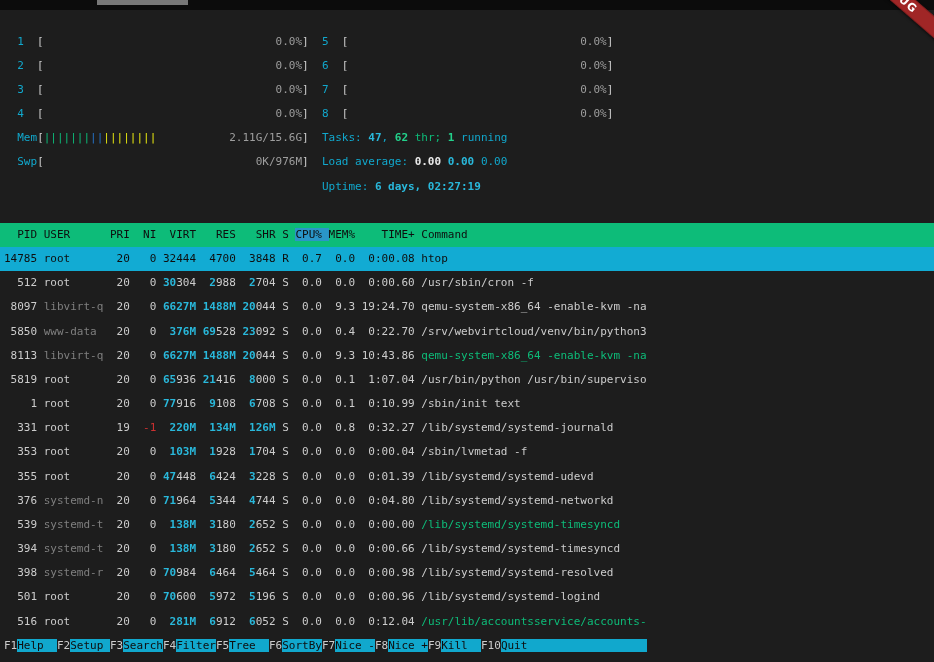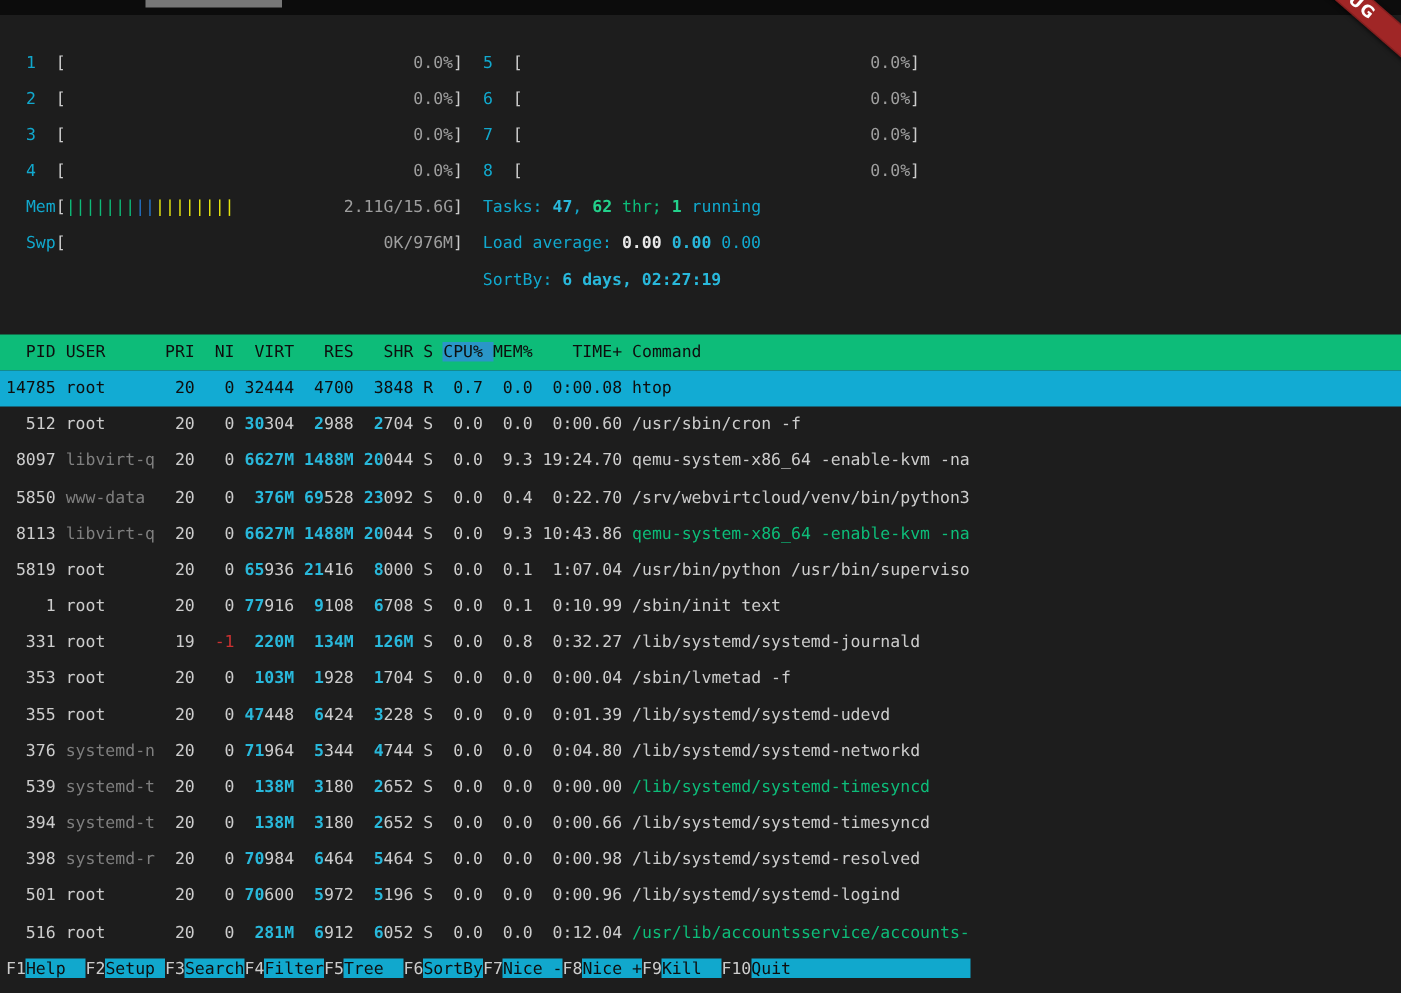--- a/index.html
+++ b/index.html
@@ -34,21 +34,21 @@
   <div id="topstrip" style="background: rgb(12, 12, 12);">
     <div id="topstrip-accent" style="left: 97px; width: 91px; background: rgb(120, 120, 120);"></div>
   </div>
   <div id="lines">
       <div class="tline" style="top: 29.66px;"><span>  </span><span style="color: rgb(17, 168, 205);">1</span><span style="color: rgb(204, 204, 204);">  [</span><span>                                   </span><span style="color: rgb(158, 158, 158);">0.0%</span><span style="color: rgb(204, 204, 204);">]</span><span>  </span><span style="color: rgb(17, 168, 205);">5</span><span style="color: rgb(204, 204, 204);">  [</span><span>                                   </span><span style="color: rgb(158, 158, 158);">0.0%</span><span style="color: rgb(204, 204, 204);">]</span></div>
       <div class="tline" style="top: 53.82px;"><span>  </span><span style="color: rgb(17, 168, 205);">2</span><span style="color: rgb(204, 204, 204);">  [</span><span>                                   </span><span style="color: rgb(158, 158, 158);">0.0%</span><span style="color: rgb(204, 204, 204);">]</span><span>  </span><span style="color: rgb(17, 168, 205);">6</span><span style="color: rgb(204, 204, 204);">  [</span><span>                                   </span><span style="color: rgb(158, 158, 158);">0.0%</span><span style="color: rgb(204, 204, 204);">]</span></div>
       <div class="tline" style="top: 77.98px;"><span>  </span><span style="color: rgb(17, 168, 205);">3</span><span style="color: rgb(204, 204, 204);">  [</span><span>                                   </span><span style="color: rgb(158, 158, 158);">0.0%</span><span style="color: rgb(204, 204, 204);">]</span><span>  </span><span style="color: rgb(17, 168, 205);">7</span><span style="color: rgb(204, 204, 204);">  [</span><span>                                   </span><span style="color: rgb(158, 158, 158);">0.0%</span><span style="color: rgb(204, 204, 204);">]</span></div>
       <div class="tline" style="top: 102.14px;"><span>  </span><span style="color: rgb(17, 168, 205);">4</span><span style="color: rgb(204, 204, 204);">  [</span><span>                                   </span><span style="color: rgb(158, 158, 158);">0.0%</span><span style="color: rgb(204, 204, 204);">]</span><span>  </span><span style="color: rgb(17, 168, 205);">8</span><span style="color: rgb(204, 204, 204);">  [</span><span>                                   </span><span style="color: rgb(158, 158, 158);">0.0%</span><span style="color: rgb(204, 204, 204);">]</span></div>
       <div class="tline" style="top: 126.3px;"><span>  </span><span style="color: rgb(17, 168, 205);">Mem</span><span style="color: rgb(204, 204, 204);">[</span><span style="color: rgb(13, 188, 121);">|||||||</span><span style="color: rgb(36, 114, 200);">||</span><span style="color: rgb(229, 229, 16);">||||||||</span><span>           </span><span style="color: rgb(158, 158, 158);">2.11G/15.6G</span><span style="color: rgb(204, 204, 204);">]</span><span>  </span><span style="color: rgb(17, 168, 205);">Tasks: </span><span class="b" style="color: rgb(41, 184, 219);">47</span><span style="color: rgb(17, 168, 205);">, </span><span class="b" style="color: rgb(35, 209, 139);">62</span><span> </span><span style="color: rgb(13, 188, 121);">thr;</span><span> </span><span class="b" style="color: rgb(35, 209, 139);">1</span><span> </span><span style="color: rgb(17, 168, 205);">running</span></div>
       <div class="tline" style="top: 150.46px;"><span>  </span><span style="color: rgb(17, 168, 205);">Swp</span><span style="color: rgb(204, 204, 204);">[</span><span>                                </span><span style="color: rgb(158, 158, 158);">0K/976M</span><span style="color: rgb(204, 204, 204);">]</span><span>  </span><span style="color: rgb(17, 168, 205);">Load average: </span><span class="b" style="color: rgb(233, 233, 233);">0.00</span><span> </span><span class="b" style="color: rgb(41, 184, 219);">0.00</span><span> </span><span style="color: rgb(17, 168, 205);">0.00</span></div>
-      <div class="tline" style="top: 174.62px;"><span>                                                </span><span style="color: rgb(17, 168, 205);">SortBy: </span><span class="b" style="color: rgb(41, 184, 219);">6 days, 02:27:19</span></div>
+      <div class="tline" style="top: 174.62px;"><span>                                                </span><span style="color: rgb(17, 168, 205);">Uptime: </span><span class="b" style="color: rgb(41, 184, 219);">6 days, 02:27:19</span></div>
       <div class="tline" style="top: 222.94px; background: rgb(13, 188, 121); color: rgb(14, 14, 14);"><span style="color: rgb(14, 14, 14);">  PID </span><span style="color: rgb(14, 14, 14);">USER      </span><span style="color: rgb(14, 14, 14);">PRI </span><span style="color: rgb(14, 14, 14);"> NI </span><span style="color: rgb(14, 14, 14);"> VIRT </span><span style="color: rgb(14, 14, 14);">  RES </span><span style="color: rgb(14, 14, 14);">  SHR </span><span style="color: rgb(14, 14, 14);">S </span><span style="color: rgb(14, 14, 14); background: rgb(42, 150, 200);">CPU% </span><span style="color: rgb(14, 14, 14);">MEM% </span><span style="color: rgb(14, 14, 14);">   TIME+ </span><span style="color: rgb(14, 14, 14);">Command</span></div>
       <div class="tline" style="top: 247.1px; background: rgb(18, 171, 211);"><span style="color: rgb(14, 14, 14);">14785</span><span> </span><span style="color: rgb(14, 14, 14);">root     </span><span> </span><span style="color: rgb(14, 14, 14);"> 20</span><span> </span><span style="color: rgb(14, 14, 14);">  0</span><span> </span><span></span><span style="color: rgb(14, 14, 14);">32444</span><span> </span><span> </span><span style="color: rgb(14, 14, 14);">4700</span><span> </span><span> </span><span style="color: rgb(14, 14, 14);">3848</span><span> </span><span style="color: rgb(14, 14, 14);">R</span><span> </span><span style="color: rgb(14, 14, 14);"> 0.7</span><span> </span><span style="color: rgb(14, 14, 14);"> 0.0</span><span> </span><span style="color: rgb(14, 14, 14);"> 0:00.08</span><span> </span><span style="color: rgb(14, 14, 14);">htop</span></div>
       <div class="tline" style="top: 271.26px;"><span style="color: rgb(204, 204, 204);">  512</span><span> </span><span style="color: rgb(204, 204, 204);">root     </span><span> </span><span style="color: rgb(204, 204, 204);"> 20</span><span> </span><span style="color: rgb(204, 204, 204);">  0</span><span> </span><span></span><span class="b" style="color: rgb(41, 184, 219);">30</span><span style="color: rgb(204, 204, 204);">304</span><span> </span><span> </span><span class="b" style="color: rgb(41, 184, 219);">2</span><span style="color: rgb(204, 204, 204);">988</span><span> </span><span> </span><span class="b" style="color: rgb(41, 184, 219);">2</span><span style="color: rgb(204, 204, 204);">704</span><span> </span><span style="color: rgb(204, 204, 204);">S</span><span> </span><span style="color: rgb(204, 204, 204);"> 0.0</span><span> </span><span style="color: rgb(204, 204, 204);"> 0.0</span><span> </span><span style="color: rgb(204, 204, 204);"> 0:00.60</span><span> </span><span style="color: rgb(204, 204, 204);">/usr/sbin/cron -f</span></div>
       <div class="tline" style="top: 295.42px;"><span style="color: rgb(204, 204, 204);"> 8097</span><span> </span><span style="color: rgb(127, 127, 127);">libvirt-q</span><span> </span><span style="color: rgb(204, 204, 204);"> 20</span><span> </span><span style="color: rgb(204, 204, 204);">  0</span><span> </span><span></span><span class="b" style="color: rgb(41, 184, 219);">6627M</span><span> </span><span></span><span class="b" style="color: rgb(41, 184, 219);">1488M</span><span> </span><span></span><span class="b" style="color: rgb(41, 184, 219);">20</span><span style="color: rgb(204, 204, 204);">044</span><span> </span><span style="color: rgb(204, 204, 204);">S</span><span> </span><span style="color: rgb(204, 204, 204);"> 0.0</span><span> </span><span style="color: rgb(204, 204, 204);"> 9.3</span><span> </span><span style="color: rgb(204, 204, 204);">19:24.70</span><span> </span><span style="color: rgb(204, 204, 204);">qemu-system-x86_64 -enable-kvm -na</span></div>
       <div class="tline" style="top: 319.58px;"><span style="color: rgb(204, 204, 204);"> 5850</span><span> </span><span style="color: rgb(127, 127, 127);">www-data </span><span> </span><span style="color: rgb(204, 204, 204);"> 20</span><span> </span><span style="color: rgb(204, 204, 204);">  0</span><span> </span><span> </span><span class="b" style="color: rgb(41, 184, 219);">376M</span><span> </span><span></span><span class="b" style="color: rgb(41, 184, 219);">69</span><span style="color: rgb(204, 204, 204);">528</span><span> </span><span></span><span class="b" style="color: rgb(41, 184, 219);">23</span><span style="color: rgb(204, 204, 204);">092</span><span> </span><span style="color: rgb(204, 204, 204);">S</span><span> </span><span style="color: rgb(204, 204, 204);"> 0.0</span><span> </span><span style="color: rgb(204, 204, 204);"> 0.4</span><span> </span><span style="color: rgb(204, 204, 204);"> 0:22.70</span><span> </span><span style="color: rgb(204, 204, 204);">/srv/webvirtcloud/venv/bin/python3</span></div>
       <div class="tline" style="top: 343.74px;"><span style="color: rgb(204, 204, 204);"> 8113</span><span> </span><span style="color: rgb(127, 127, 127);">libvirt-q</span><span> </span><span style="color: rgb(204, 204, 204);"> 20</span><span> </span><span style="color: rgb(204, 204, 204);">  0</span><span> </span><span></span><span class="b" style="color: rgb(41, 184, 219);">6627M</span><span> </span><span></span><span class="b" style="color: rgb(41, 184, 219);">1488M</span><span> </span><span></span><span class="b" style="color: rgb(41, 184, 219);">20</span><span style="color: rgb(204, 204, 204);">044</span><span> </span><span style="color: rgb(204, 204, 204);">S</span><span> </span><span style="color: rgb(204, 204, 204);"> 0.0</span><span> </span><span style="color: rgb(204, 204, 204);"> 9.3</span><span> </span><span style="color: rgb(204, 204, 204);">10:43.86</span><span> </span><span style="color: rgb(13, 188, 121);">qemu-system-x86_64 -enable-kvm -na</span></div>
       <div class="tline" style="top: 367.9px;"><span style="color: rgb(204, 204, 204);"> 5819</span><span> </span><span style="color: rgb(204, 204, 204);">root     </span><span> </span><span style="color: rgb(204, 204, 204);"> 20</span><span> </span><span style="color: rgb(204, 204, 204);">  0</span><span> </span><span></span><span class="b" style="color: rgb(41, 184, 219);">65</span><span style="color: rgb(204, 204, 204);">936</span><span> </span><span></span><span class="b" style="color: rgb(41, 184, 219);">21</span><span style="color: rgb(204, 204, 204);">416</span><span> </span><span> </span><span class="b" style="color: rgb(41, 184, 219);">8</span><span style="color: rgb(204, 204, 204);">000</span><span> </span><span style="color: rgb(204, 204, 204);">S</span><span> </span><span style="color: rgb(204, 204, 204);"> 0.0</span><span> </span><span style="color: rgb(204, 204, 204);"> 0.1</span><span> </span><span style="color: rgb(204, 204, 204);"> 1:07.04</span><span> </span><span style="color: rgb(204, 204, 204);">/usr/bin/python /usr/bin/superviso</span></div>
       <div class="tline" style="top: 392.06px;"><span style="color: rgb(204, 204, 204);">    1</span><span> </span><span style="color: rgb(204, 204, 204);">root     </span><span> </span><span style="color: rgb(204, 204, 204);"> 20</span><span> </span><span style="color: rgb(204, 204, 204);">  0</span><span> </span><span></span><span class="b" style="color: rgb(41, 184, 219);">77</span><span style="color: rgb(204, 204, 204);">916</span><span> </span><span> </span><span class="b" style="color: rgb(41, 184, 219);">9</span><span style="color: rgb(204, 204, 204);">108</span><span> </span><span> </span><span class="b" style="color: rgb(41, 184, 219);">6</span><span style="color: rgb(204, 204, 204);">708</span><span> </span><span style="color: rgb(204, 204, 204);">S</span><span> </span><span style="color: rgb(204, 204, 204);"> 0.0</span><span> </span><span style="color: rgb(204, 204, 204);"> 0.1</span><span> </span><span style="color: rgb(204, 204, 204);"> 0:10.99</span><span> </span><span style="color: rgb(204, 204, 204);">/sbin/init text</span></div>
       <div class="tline" style="top: 416.22px;"><span style="color: rgb(204, 204, 204);">  331</span><span> </span><span style="color: rgb(204, 204, 204);">root     </span><span> </span><span style="color: rgb(204, 204, 204);"> 19</span><span> </span><span style="color: rgb(205, 49, 49);"> -1</span><span> </span><span> </span><span class="b" style="color: rgb(41, 184, 219);">220M</span><span> </span><span> </span><span class="b" style="color: rgb(41, 184, 219);">134M</span><span> </span><span> </span><span class="b" style="color: rgb(41, 184, 219);">126M</span><span> </span><span style="color: rgb(204, 204, 204);">S</span><span> </span><span style="color: rgb(204, 204, 204);"> 0.0</span><span> </span><span style="color: rgb(204, 204, 204);"> 0.8</span><span> </span><span style="color: rgb(204, 204, 204);"> 0:32.27</span><span> </span><span style="color: rgb(204, 204, 204);">/lib/systemd/systemd-journald</span></div>
       <div class="tline" style="top: 440.38px;"><span style="color: rgb(204, 204, 204);">  353</span><span> </span><span style="color: rgb(204, 204, 204);">root     </span><span> </span><span style="color: rgb(204, 204, 204);"> 20</span><span> </span><span style="color: rgb(204, 204, 204);">  0</span><span> </span><span> </span><span class="b" style="color: rgb(41, 184, 219);">103M</span><span> </span><span> </span><span class="b" style="color: rgb(41, 184, 219);">1</span><span style="color: rgb(204, 204, 204);">928</span><span> </span><span> </span><span class="b" style="color: rgb(41, 184, 219);">1</span><span style="color: rgb(204, 204, 204);">704</span><span> </span><span style="color: rgb(204, 204, 204);">S</span><span> </span><span style="color: rgb(204, 204, 204);"> 0.0</span><span> </span><span style="color: rgb(204, 204, 204);"> 0.0</span><span> </span><span style="color: rgb(204, 204, 204);"> 0:00.04</span><span> </span><span style="color: rgb(204, 204, 204);">/sbin/lvmetad -f</span></div>

